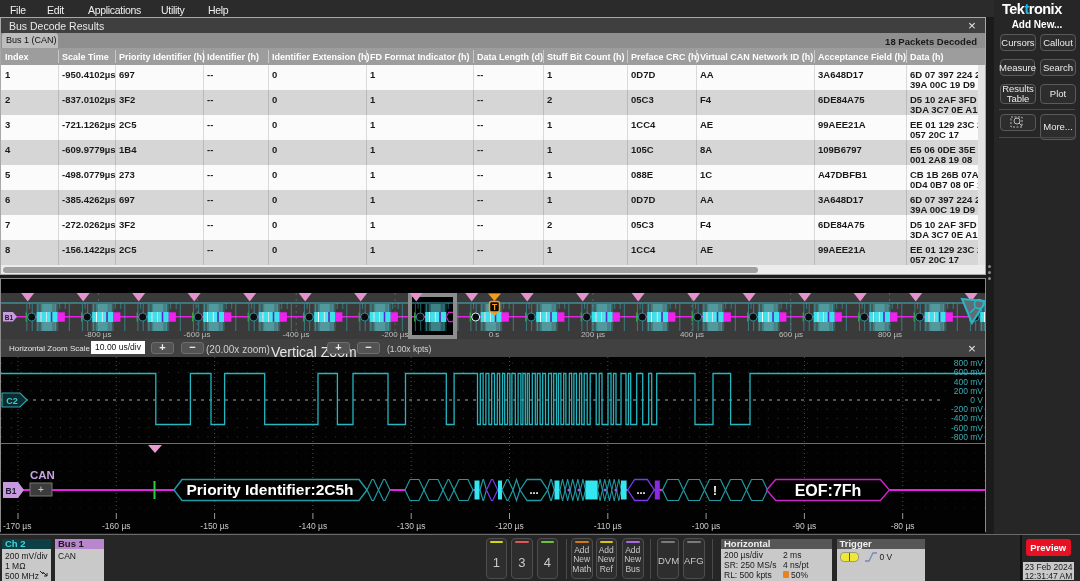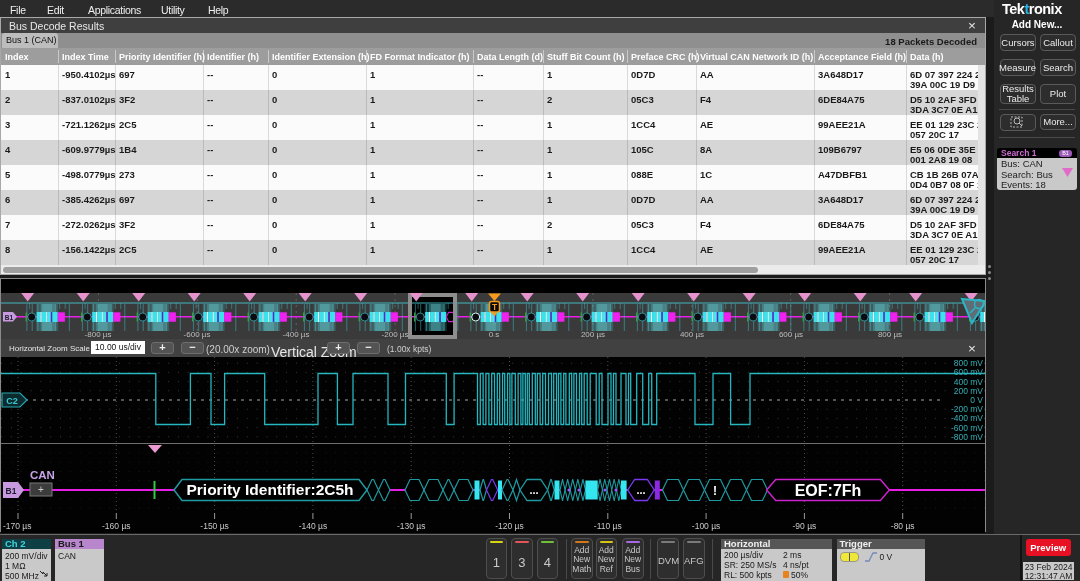--- a/index.html
+++ b/index.html
@@ -29,21 +29,21 @@
   <div class="abs" style="left:0;top:0;width:984px;height:15px;background:#3f3f3f;">
     <span style="position:absolute;left:8px;top:2px;font-size:10.5px;color:#e8e8e8;">Bus Decode Results</span>
     <span style="position:absolute;left:967px;top:0px;font-size:13.5px;color:#e8e8e8;">×</span>
   </div>
   <div class="abs" style="left:0;top:15px;width:984px;height:15px;background:#8f8f8f;">
     <div class="abs" style="left:1px;top:0;width:56px;height:15px;background:#bdbdbd;border-radius:3px 3px 0 0;color:#111;font-size:9px;padding:2px 0 0 4px;white-space:nowrap;">Bus 1 (CAN)</div>
     <div class="abs" style="right:8px;top:2.5px;font-size:9.5px;font-weight:bold;color:#1a1a1a;">18 Packets Decoded</div>
   </div>
   <div class="abs" style="left:0;top:30px;width:984px;height:17px;background:#9d9d9d;">
 <div class="hc" style="left:4px;">Index</div>
-<div class="hc" style="left:61px;">Index Time</div>
+<div class="hc" style="left:61px;">Scale Time</div>
 <div style="position:absolute;left:57px;top:2px;width:1px;height:13px;background:rgba(255,255,255,0.45);"></div>
 <div class="hc" style="left:118px;">Priority Identifier (h)</div>
 <div style="position:absolute;left:114px;top:2px;width:1px;height:13px;background:rgba(255,255,255,0.45);"></div>
 <div class="hc" style="left:206px;">Identifier (h)</div>
 <div style="position:absolute;left:202px;top:2px;width:1px;height:13px;background:rgba(255,255,255,0.45);"></div>
 <div class="hc" style="left:271px;">Identifier Extension (h)</div>
 <div style="position:absolute;left:267px;top:2px;width:1px;height:13px;background:rgba(255,255,255,0.45);"></div>
 <div class="hc" style="left:369px;">FD Format Indicator (h)</div>
 <div style="position:absolute;left:365px;top:2px;width:1px;height:13px;background:rgba(255,255,255,0.45);"></div>
 <div class="hc" style="left:476px;">Data Length (d)</div>
@@ -782,35 +782,23 @@
   <div class="sbtn" style="left:6px;top:84px;width:36px;height:20px;">Results<br>Table</div>
   <div class="sbtn" style="left:46px;top:84px;width:36px;height:20px;">Plot</div>
   <div class="abs" style="left:5px;top:109px;width:76px;height:1px;background:#4a4a4a;"></div>
   <div class="sbtn" style="left:6px;top:114px;width:36px;height:17px;">
     <svg width="16" height="13" viewBox="0 0 16 13">
       <rect x="1" y="1" width="11" height="10" fill="none" stroke="#bbb" stroke-dasharray="2 1.5"></rect>
       <circle cx="7" cy="5" r="3" fill="none" stroke="#bbb"></circle>
       <line x1="9" y1="7" x2="12" y2="10" stroke="#bbb"></line>
     </svg>
   </div>
-  <div class="sbtn" style="left:46px;top:114px;width:36px;height:16px;">More...</div>
+  <div class="sbtn" style="left:46px;top:114px;width:36px;height:26px;">More...</div>
   <div class="abs" style="left:5px;top:137px;width:76px;height:1px;background:#4a4a4a;"></div>
 
-  <div class="abs" style="left:3px;top:148px;width:80px;height:42px;">
-    <div class="abs" style="left:0;top:0;width:80px;height:10px;background:#000;border-radius:3px 3px 0 0;">
-      <span style="position:absolute;left:4px;top:0px;font-size:8.5px;font-weight:bold;color:#cc6ad0;">Search 1</span>
-      <div class="abs" style="left:62px;top:1.5px;width:13px;height:7px;background:#9b59b6;border-radius:3px;color:#fff;font-size:5.5px;text-align:center;line-height:7px;">B1</div>
-    </div>
-    <div class="abs" style="left:0;top:10px;width:80px;height:32px;background:#c9c9c9;border-radius:0 0 3px 3px;color:#222;font-size:9.5px;line-height:10.5px;padding:1px 0 0 4px;">
-      Bus: CAN<br>Search: Bus<br>Events: 18
-      <svg style="position:absolute;right:4px;top:10px;" width="11" height="9" viewBox="0 0 11 9">
-          <polygon points="0,0 11,0 5.5,9" fill="#e06cc8"></polygon>
-        </svg>
-    </div>
-  </div>
 </div>
 
 <div class="abs" style="left:0;top:534px;width:1080px;height:47px;background:#262626;border-top:1px solid #6a6a6a;">
 
   <div class="abs" style="left:2px;top:4px;width:49px;height:42px;">
     <div style="background:#0d3f44;color:#40d6e0;font-size:9.5px;font-weight:bold;height:10px;line-height:10px;padding-left:3px;">Ch 2</div>
     <div class="badgebody" style="height:32px;">200 mV/div<br>1 MΩ<br>500 MHz
       <svg style="position:absolute;right:3px;bottom:3px;" width="9" height="8" viewBox="0 0 9 8">
           <path d="M1,1 L4,4 L4,2 L8,6 M8,6 L8,3 M8,6 L5,6" stroke="#222" fill="none" stroke-width="1"></path>
         </svg>

